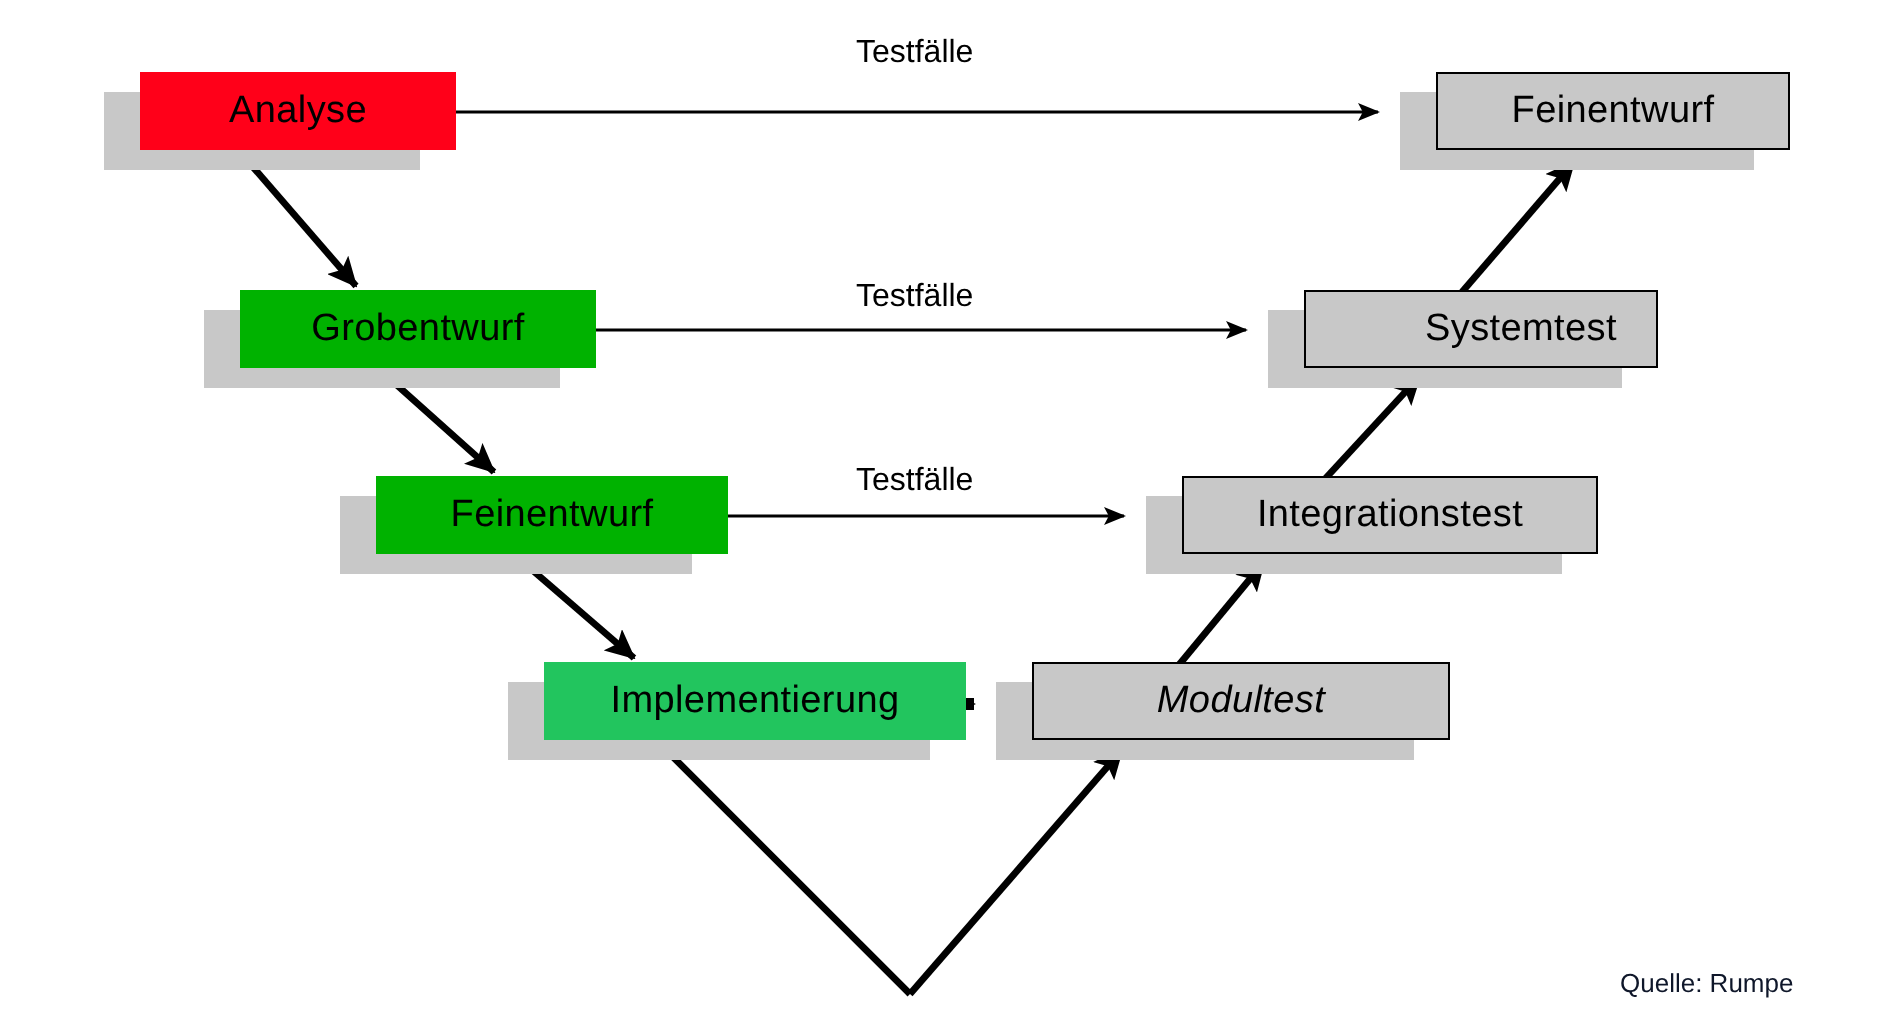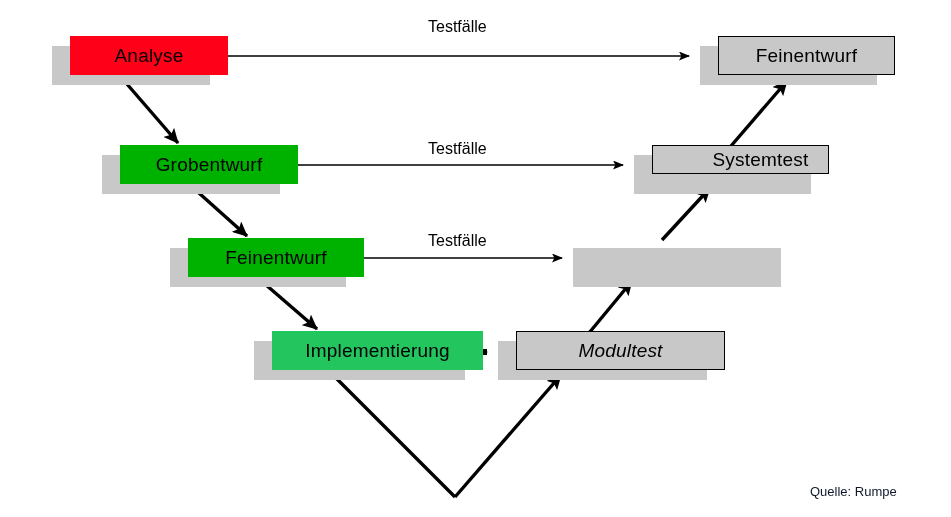--- a/index.html
+++ b/index.html
@@ -114,23 +114,24 @@
   <div class="node-shadow" style="left:170px; top:248px; width:176px; height:39px;"></div>
   <div class="node-box box-dev" style="left:160px; top:238px; width:176px; height:39px; background:#00b200;text-align:center;">Feinentwurf</div>
 
   <div class="node-shadow" style="left:254px; top:341px; width:211px; height:39px;"></div>
   <div class="node-box box-dev" style="left:244px; top:331px; width:211px; height:39px; background:#22c55e;">Implementierung</div>
 
   <div class="node-shadow" style="left:700px; top:46px; width:177px; height:39px;"></div>
   <div class="node-box box-test" style="left:690px; top:36px; width:177px; height:39px;">Feinentwurf</div>
 
   <div class="node-shadow" style="left:634px; top:155px; width:177px; height:39px;"></div>
-  <div class="node-box box-test" style="left:624px; top:145px; width:177px; height:29px;padding-left:40px;">Systemtest</div>
+  <div class="node-box box-test" style="left:624px; top:145px; width:177px; height:39px;padding-left:40px;">Systemtest</div>
 
   <div class="node-shadow" style="left:573px; top:248px; width:208px; height:39px;"></div>
+  <div class="node-box box-test" style="left:563px; top:238px; width:208px; height:39px;">Integrationstest</div>
 
   <div class="node-shadow" style="left:498px; top:341px; width:209px; height:39px;"></div>
   <div class="node-box box-test" style="left:488px; top:331px; width:209px; height:39px;font-style:italic;">Modultest</div>
 
   <div class="edge-label" style="left:388px; top:18px;">Testfälle</div>
   <div class="edge-label" style="left:388px; top:140px;">Testfälle</div>
   <div class="edge-label" style="left:388px; top:232px;">Testfälle</div>
 
   <div class="source-note" style="left:810px; top:484px;">Quelle: Rumpe</div>
 

